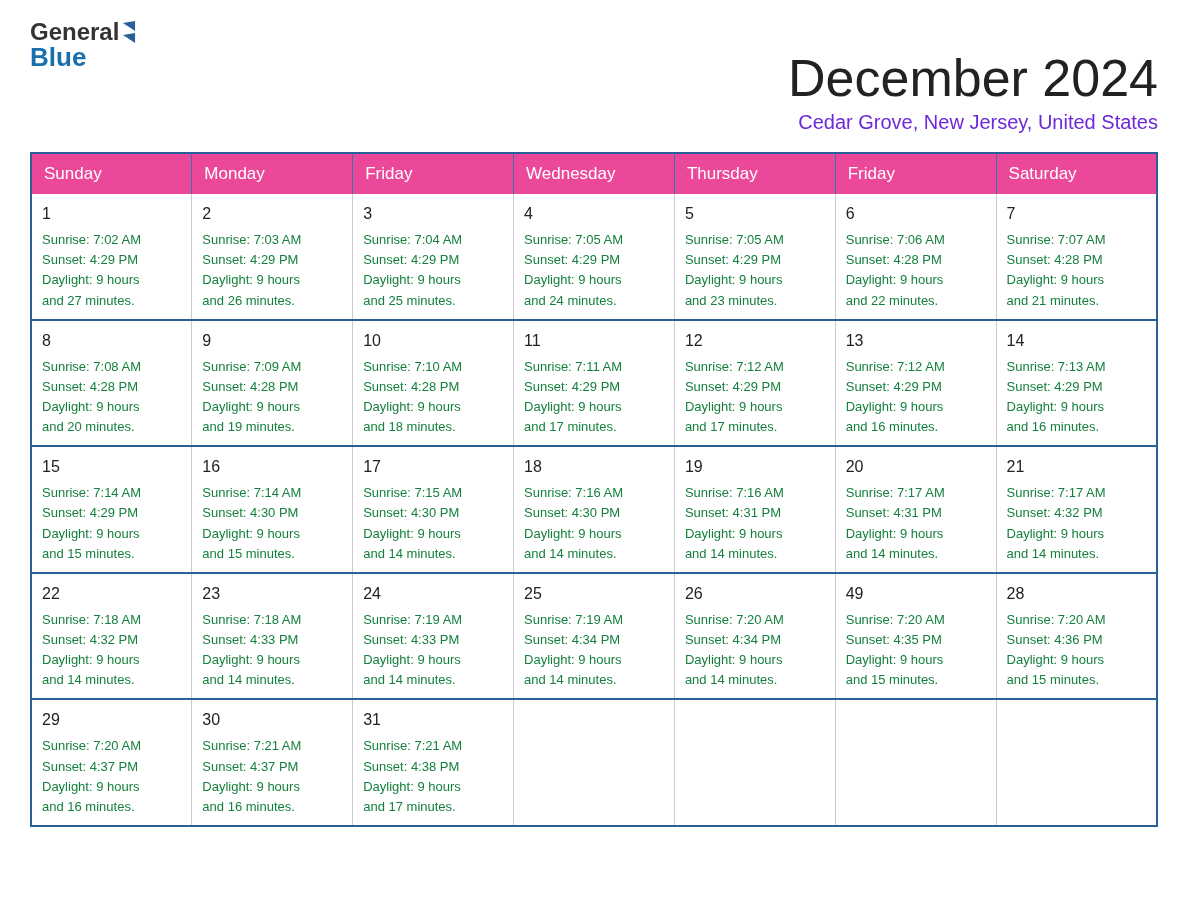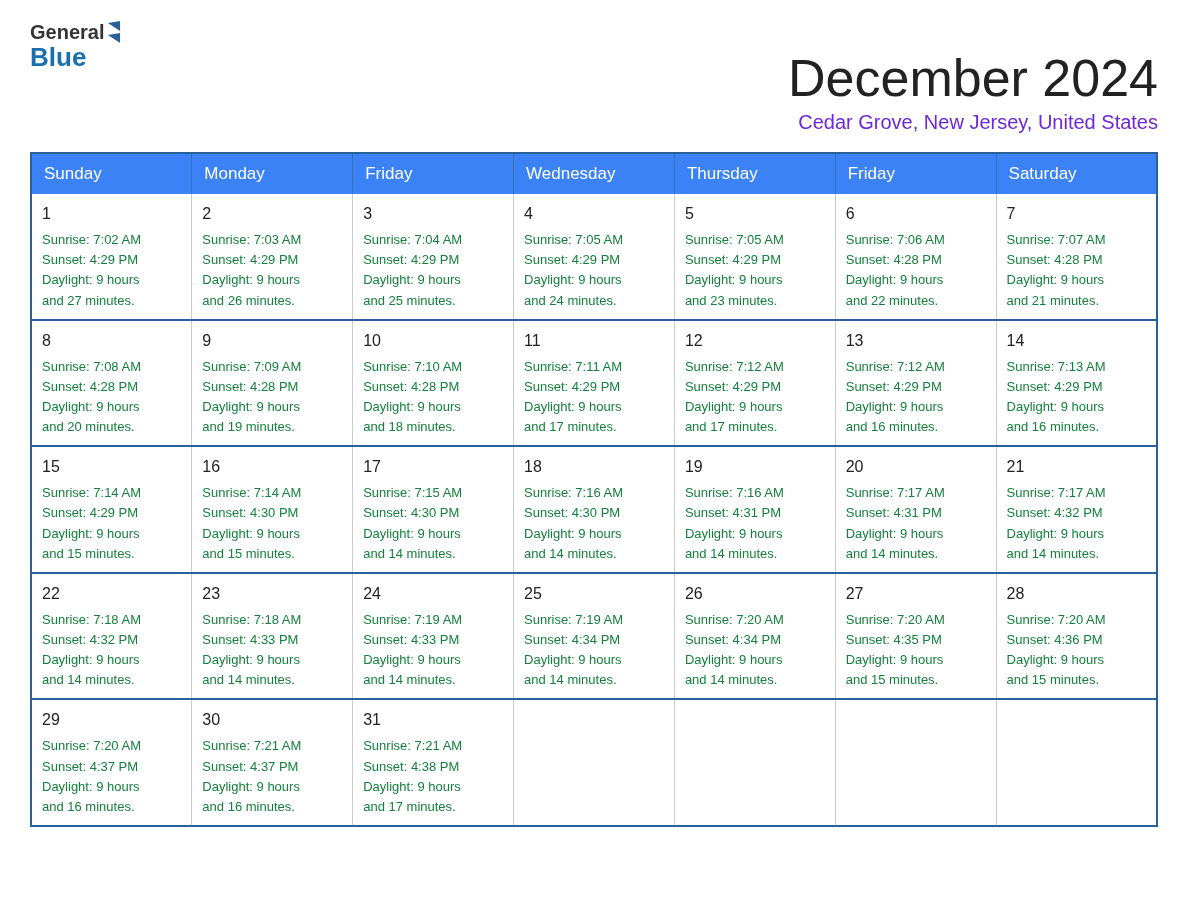--- a/index.html
+++ b/index.html
@@ -16,21 +16,21 @@
       justify-content: space-between;
       align-items: flex-start;
       margin-bottom: 18px;
     }
     .logo {
       display: flex;
       flex-direction: column;
       align-items: flex-start;
     }
     .logo-general {
-      font-size: 20px;
+      font-size: 24px;
       font-weight: bold;
       color: #333;
       line-height: 1;
     }
     .logo-blue {
       font-size: 26px;
       font-weight: bold;
       color: #1a6faf;
       line-height: 1;
       display: flex;
@@ -50,21 +50,21 @@
       font-size: 20px;
       color: #6d28d9;
       margin-top: 4px;
     }
     .calendar-table {
       width: 100%;
       border-collapse: collapse;
       border: 2px solid #2a6099;
     }
     .calendar-table th {
-      background-color: #3b82f6;
+      background-color: #ec4899;
       color: #fff;
       font-size: 17px;
       font-weight: normal;
       padding: 10px 12px;
       text-align: left;
       border-right: 1px solid #3a72ab;
     }
     .calendar-table th:last-child {
       border-right: none;
     }
@@ -239,21 +239,21 @@
       </td>
         <td>
         <span class="day-number">25</span>
         <span class="day-info">Sunrise: 7:19 AM<br>Sunset: 4:34 PM<br>Daylight: 9 hours<br>and 14 minutes.</span>
       </td>
         <td>
         <span class="day-number">26</span>
         <span class="day-info">Sunrise: 7:20 AM<br>Sunset: 4:34 PM<br>Daylight: 9 hours<br>and 14 minutes.</span>
       </td>
         <td>
-        <span class="day-number">27</span>
+        <span class="day-number">49</span>
         <span class="day-info">Sunrise: 7:20 AM<br>Sunset: 4:35 PM<br>Daylight: 9 hours<br>and 15 minutes.</span>
       </td>
         <td>
         <span class="day-number">28</span>
         <span class="day-info">Sunrise: 7:20 AM<br>Sunset: 4:36 PM<br>Daylight: 9 hours<br>and 15 minutes.</span>
       </td>
       </tr>
       <tr>
         <td>
         <span class="day-number">29</span>

